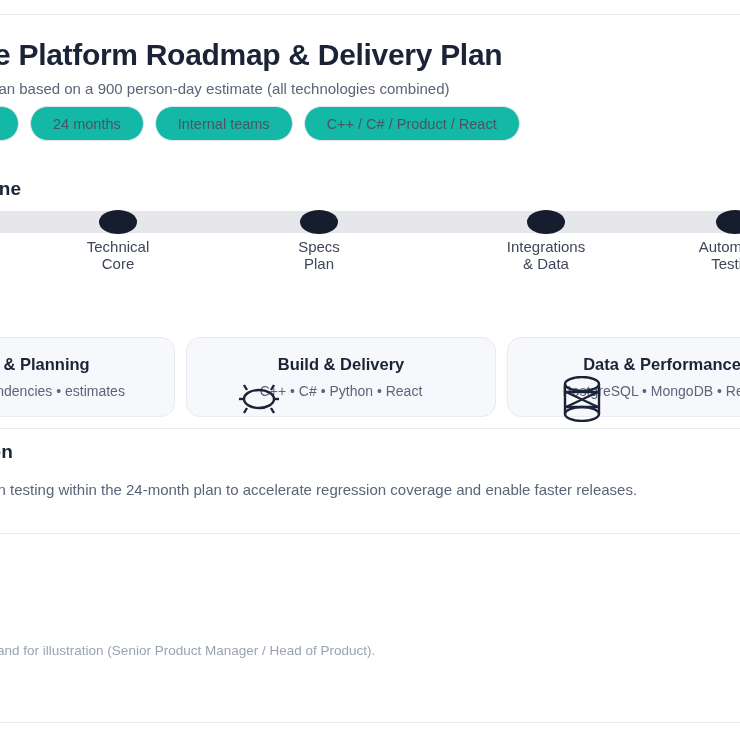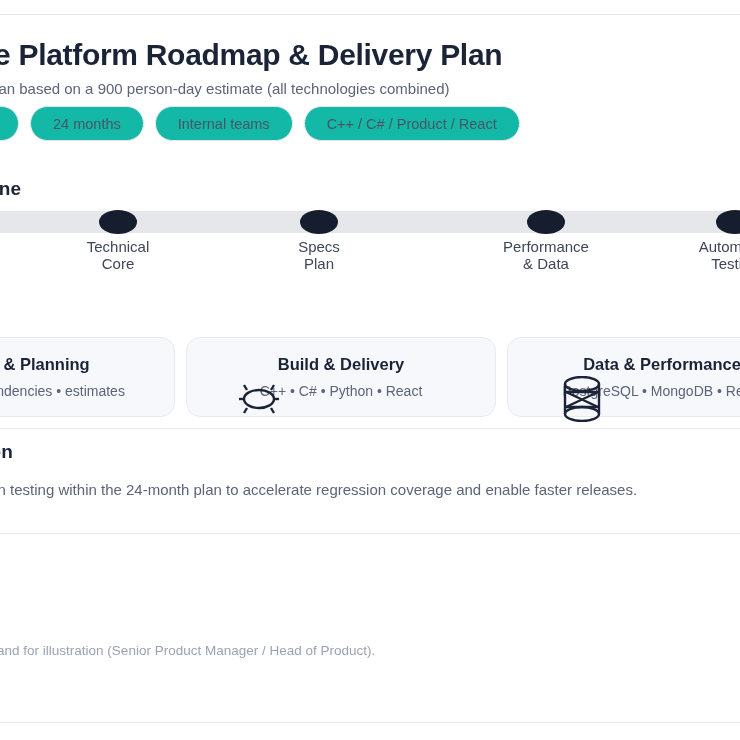--- a/index.html
+++ b/index.html
@@ -211,21 +211,21 @@
 
       <div class="tl-label" style="left:253px">
         <span>Technical</span>
         <span>Core</span>
       </div>
       <div class="tl-label" style="left:454px">
         <span>Specs</span>
         <span>Plan</span>
       </div>
       <div class="tl-label" style="left:681px">
-        <span>Performance</span>
+        <span>Integrations</span>
         <span>&amp; Data</span>
       </div>
       <div class="tl-label" style="left:870px">
         <span>Automated</span>
         <span>Testing</span>
       </div>
     </div>
 
     <div class="cards">
 

